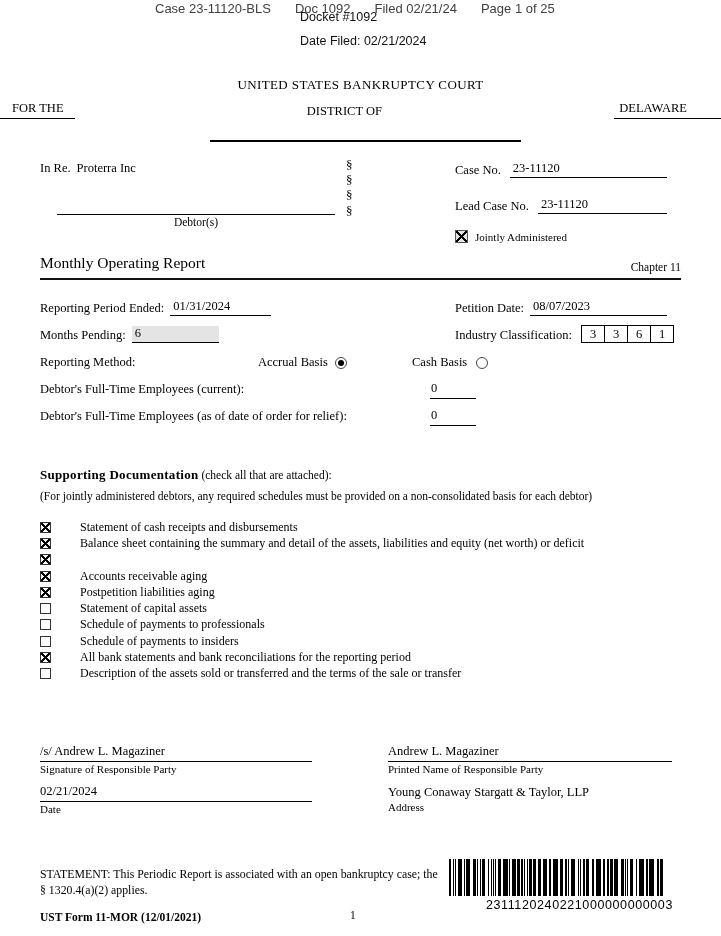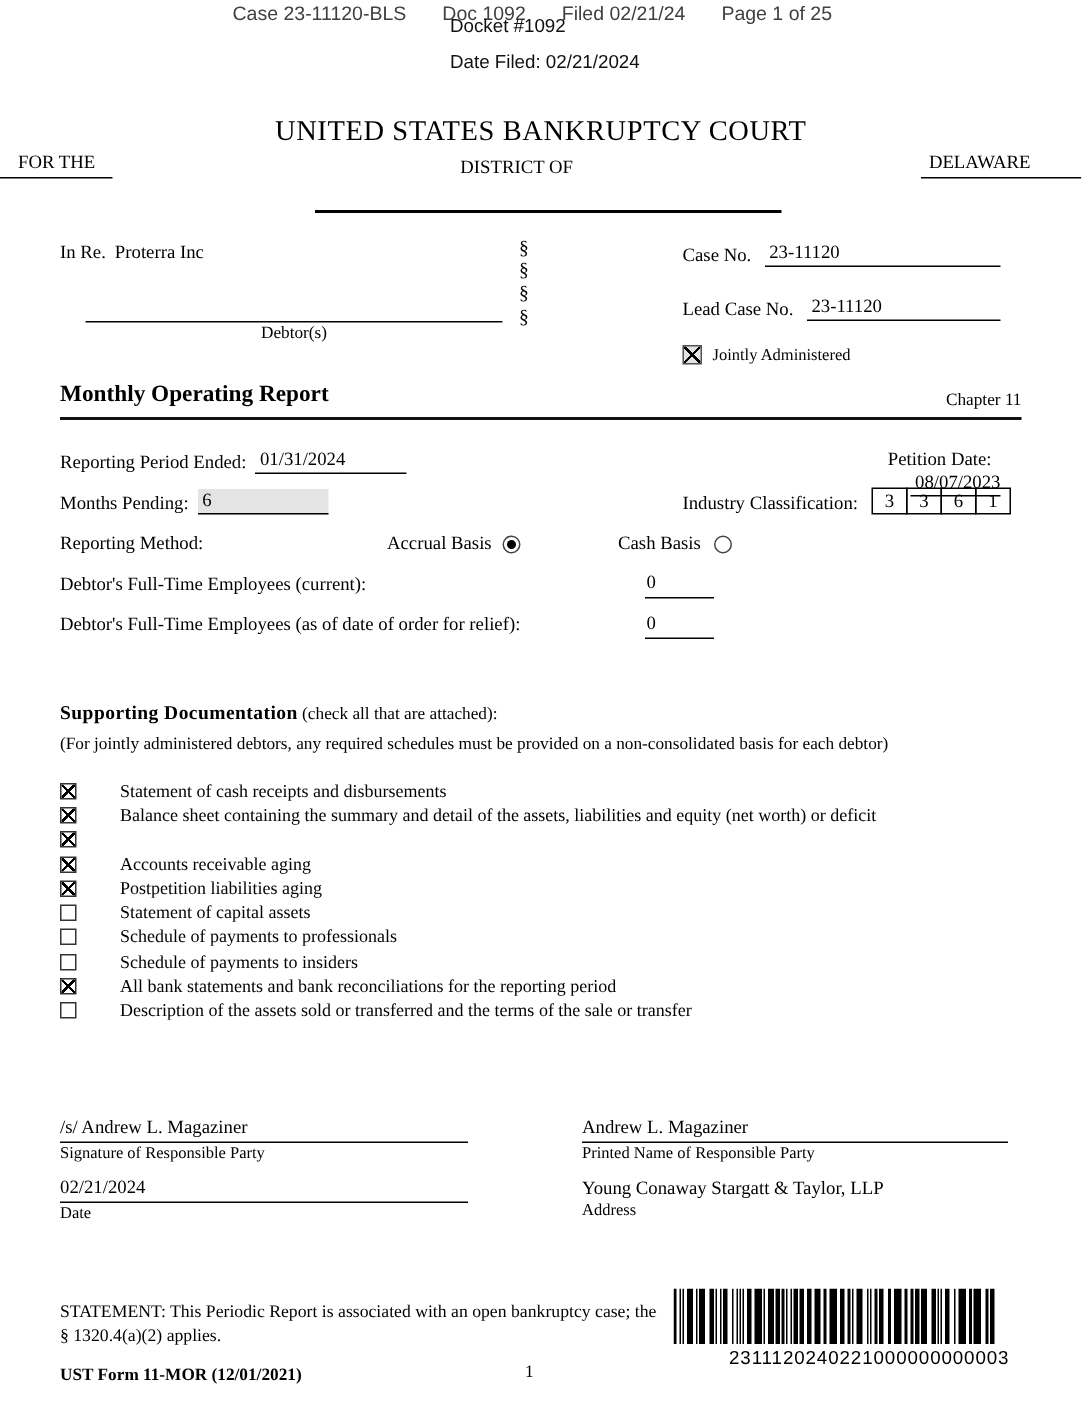--- a/index.html
+++ b/index.html
@@ -14,21 +14,21 @@
 
   
   .stamp-header { left:155px; top:1px; display:flex; gap:24px;
     font-size:13px; color:#404040; white-space:nowrap; z-index:1; }
   .docket-box { left:300px; top:21px; right:0; height:27px; background:#fff; z-index:2;
     display:flex; justify-content:flex-end; align-items:flex-start; gap:10px;
     padding:3px 8px 0 0; font-size:12.5px; color:#111; white-space:nowrap;flex-direction:column; }
 
   
   .court-title { left:0; right:0; top:77px; text-align:center;
-    font-size:19px; letter-spacing:0.4px; }
+    font-size:13px; letter-spacing:0.4px; }
   .court-line2 { left:0; right:0; top:101px; display:flex; justify-content:space-between;
     align-items:flex-end; gap:12px; font-size:12.5px; }
   .u-forthe { border-bottom:1.3px solid #000; padding:0 11px 2px 12px; }
   .u-district { border-bottom:1.3px solid #000; padding:0 34px 2px 5px; }
   .center-rule { left:210px; top:140px; width:311px; height:1.5px; background:#000; }
 
   
   .in-re { left:40px; top:161px; font-size:12.5px; display:flex; gap:6px; }
   .section-marks { left:346px; top:157px; font-size:13px; line-height:15.2px; white-space:pre; }
   .debtor-rule { left:57px; top:214px; width:278px; height:0; border-top:1.3px solid #000; }
@@ -42,21 +42,21 @@
   .cb { width:11px; height:11px; border:1px solid #333; background:#fff; flex:none; }
   .cb-gray { width:13px; height:13px; border:1px solid #555; background:#e3e3e3; flex:none; }
   .checked { background-image:
       linear-gradient(45deg, transparent 44%, #000 44%, #000 56%, transparent 56%),
       linear-gradient(315deg, transparent 44%, #000 44%, #000 56%, transparent 56%); }
   .radio { width:12px; height:12px; border:1px solid #444; border-radius:50%; background:#fff; }
   .radio.selected::after { content:""; display:block; width:6px; height:6px;
     border-radius:50%; background:#000; margin:2px; }
 
   
-  .mor-title { left:40px; top:254px; font-size:15.5px; font-weight:bold; }
+  .mor-title { left:40px; top:254px; font-size:15.5px; font-weight:normal; }
   .chapter { right:40px; top:261px; font-size:11.5px; }
   .mor-rule { left:40px; top:278px; width:641px; height:2px; background:#111; }
 
   
   .frow { display:flex; align-items:flex-end; font-size:12.5px; }
   .frow .lbl { white-space:nowrap; margin-right:6px; }
   .frow .val { flex:1; border-bottom:1px solid #000; padding:0 0 1px 3px; }
   .gray-field { background:#e4e4e4; }
   .ind-cells { display:flex; margin-left:4px; }
   .ind-cell { width:24px; height:18px; border:1px solid #000; margin-left:-1px;
@@ -142,21 +142,21 @@
   </div>
 
   <div class="abs mor-title">Monthly Operating Report</div>
   <div class="abs chapter">Chapter 11</div>
   <div class="abs mor-rule"></div>
 
   <div class="abs frow" style="left:40px; top:299px; width:231px;">
     <span class="lbl">Reporting Period Ended:</span>
     <span class="val">01/31/2024</span>
   </div>
-  <div class="abs frow" style="left:455px; top:299px; width:212px;flex-direction:column;">
+  <div class="abs frow" style="left:455px; top:299px; width:212px;">
     <span class="lbl">Petition Date:</span>
     <span class="val">08/07/2023</span>
   </div>
 
   <div class="abs frow" style="left:40px; top:326px; width:179px;">
     <span class="lbl">Months Pending:</span>
     <span class="val gray-field">6</span>
   </div>
   <div class="abs frow" style="left:455px; top:325px;">
     <span class="lbl">Industry Classification:</span>

